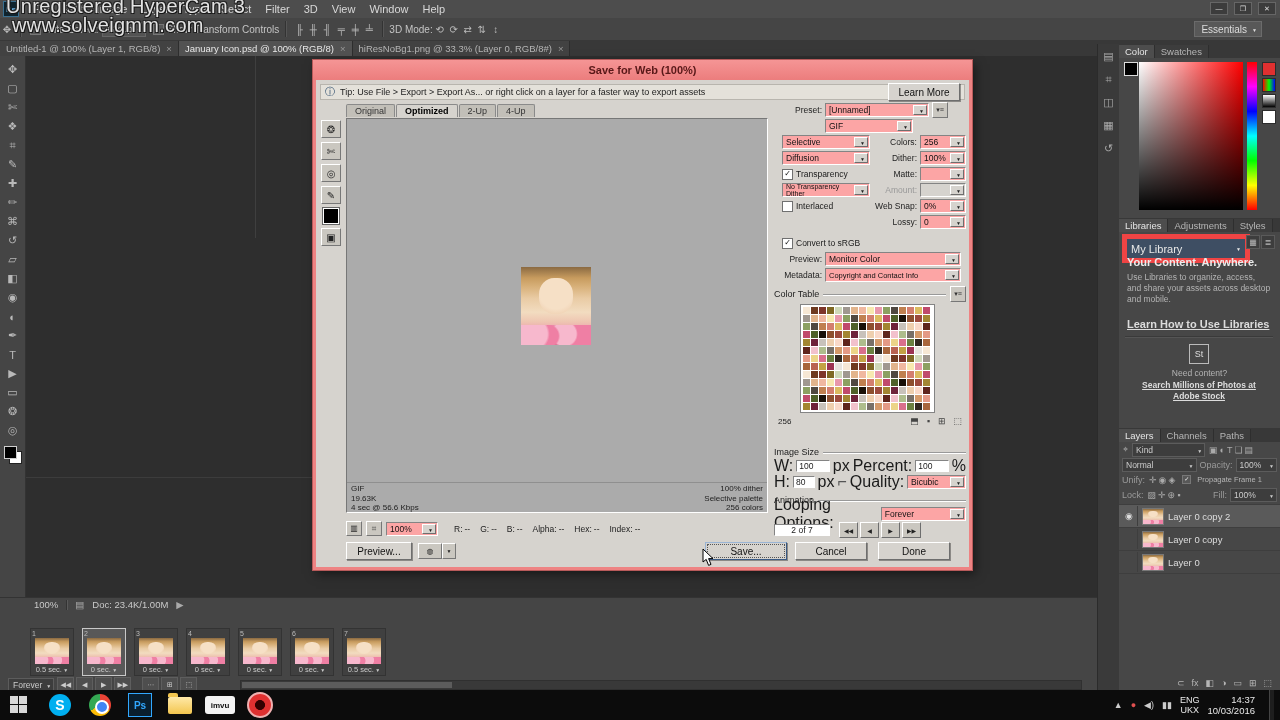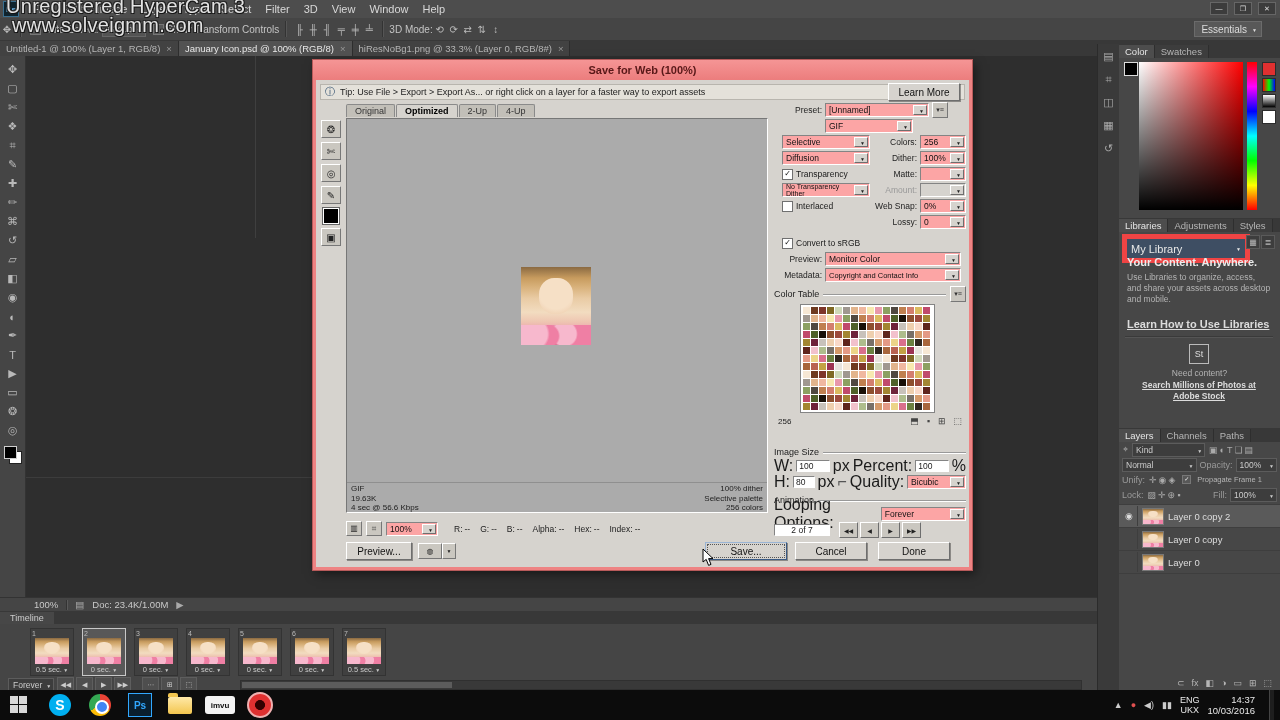--- a/index.html
+++ b/index.html
@@ -426,23 +426,20 @@
 
   <div class="statusbar">
     <span>100%</span>
     <div class="sb-sep"></div>
     <span style="color:#aaa">▤</span>
     <span>Doc: 23.4K/1.00M</span>
     <span style="color:#aaa">▶</span>
   </div>
 
   <div class="timeline">
-    <div class="tl-head">
-      <span class="tl-tab">Timeline</span>
-    </div>
     <div class="tl-frames">
 
         <div class="tl-frame">
           <span class="tl-num">1</span>
           <span class="tl-thumb doll"></span>
           <span class="tl-dur">0.5 sec.</span>
         </div>
 
         <div class="tl-frame selected">
           <span class="tl-num">2</span>

